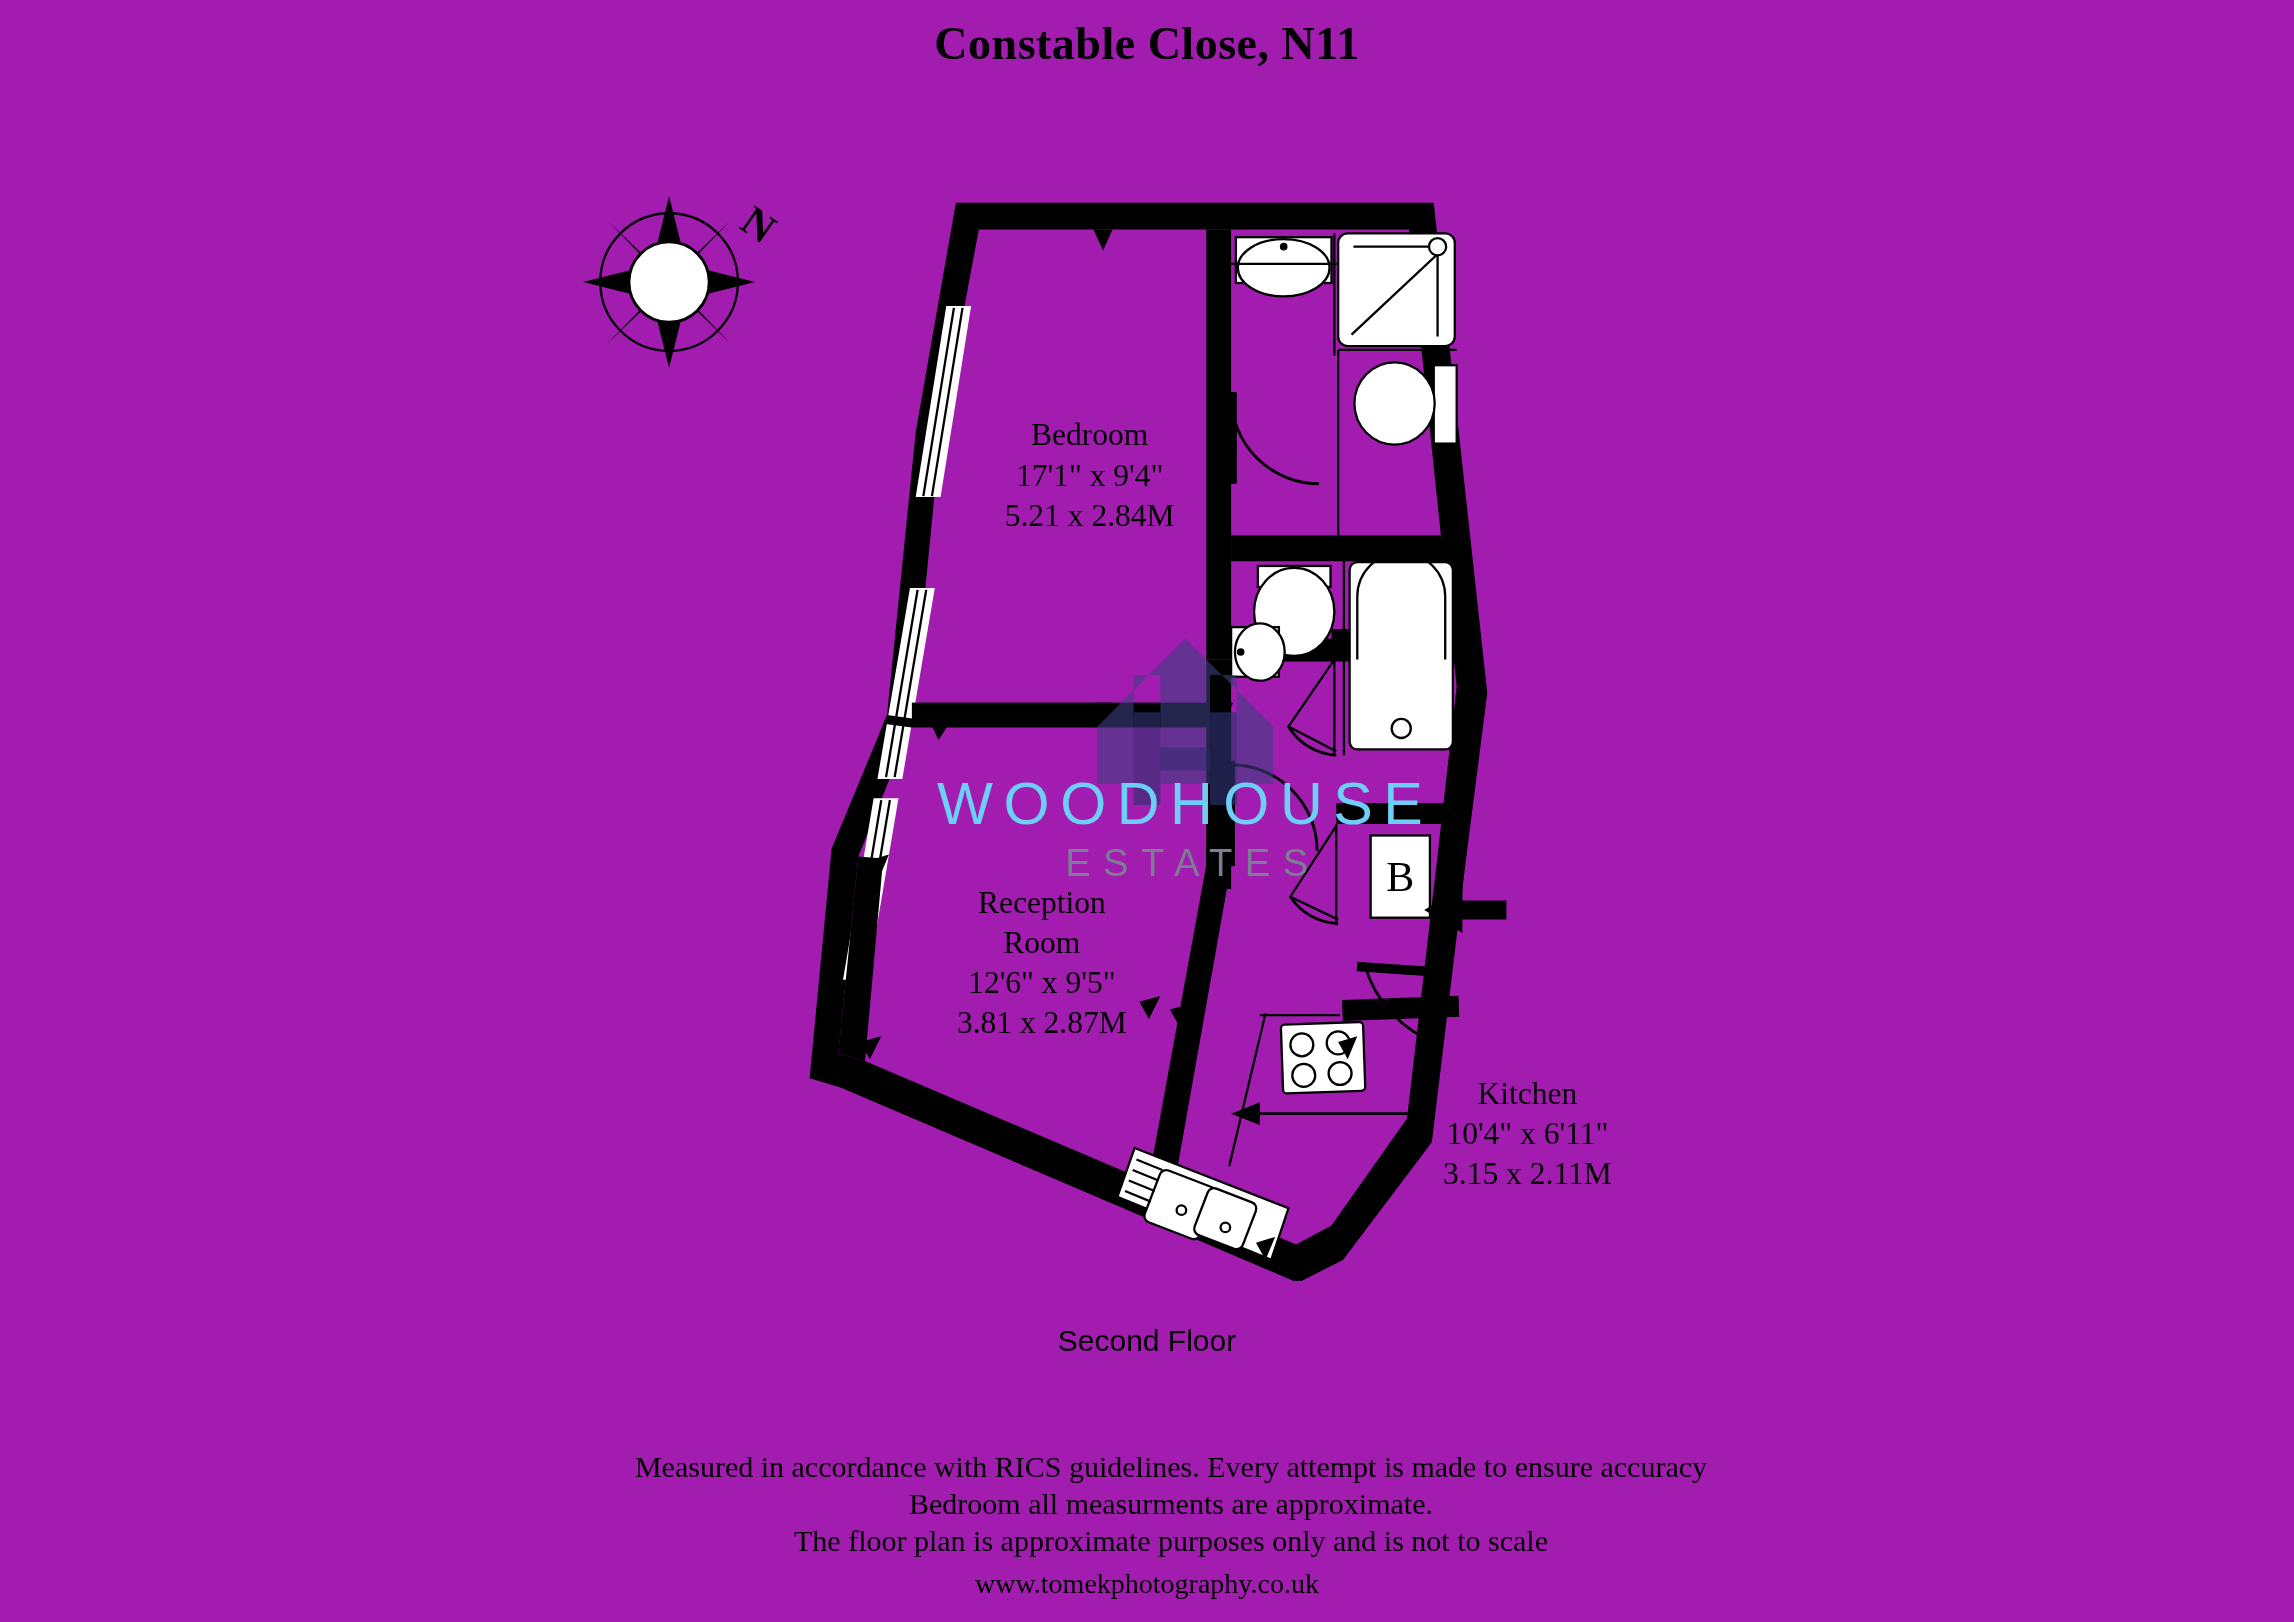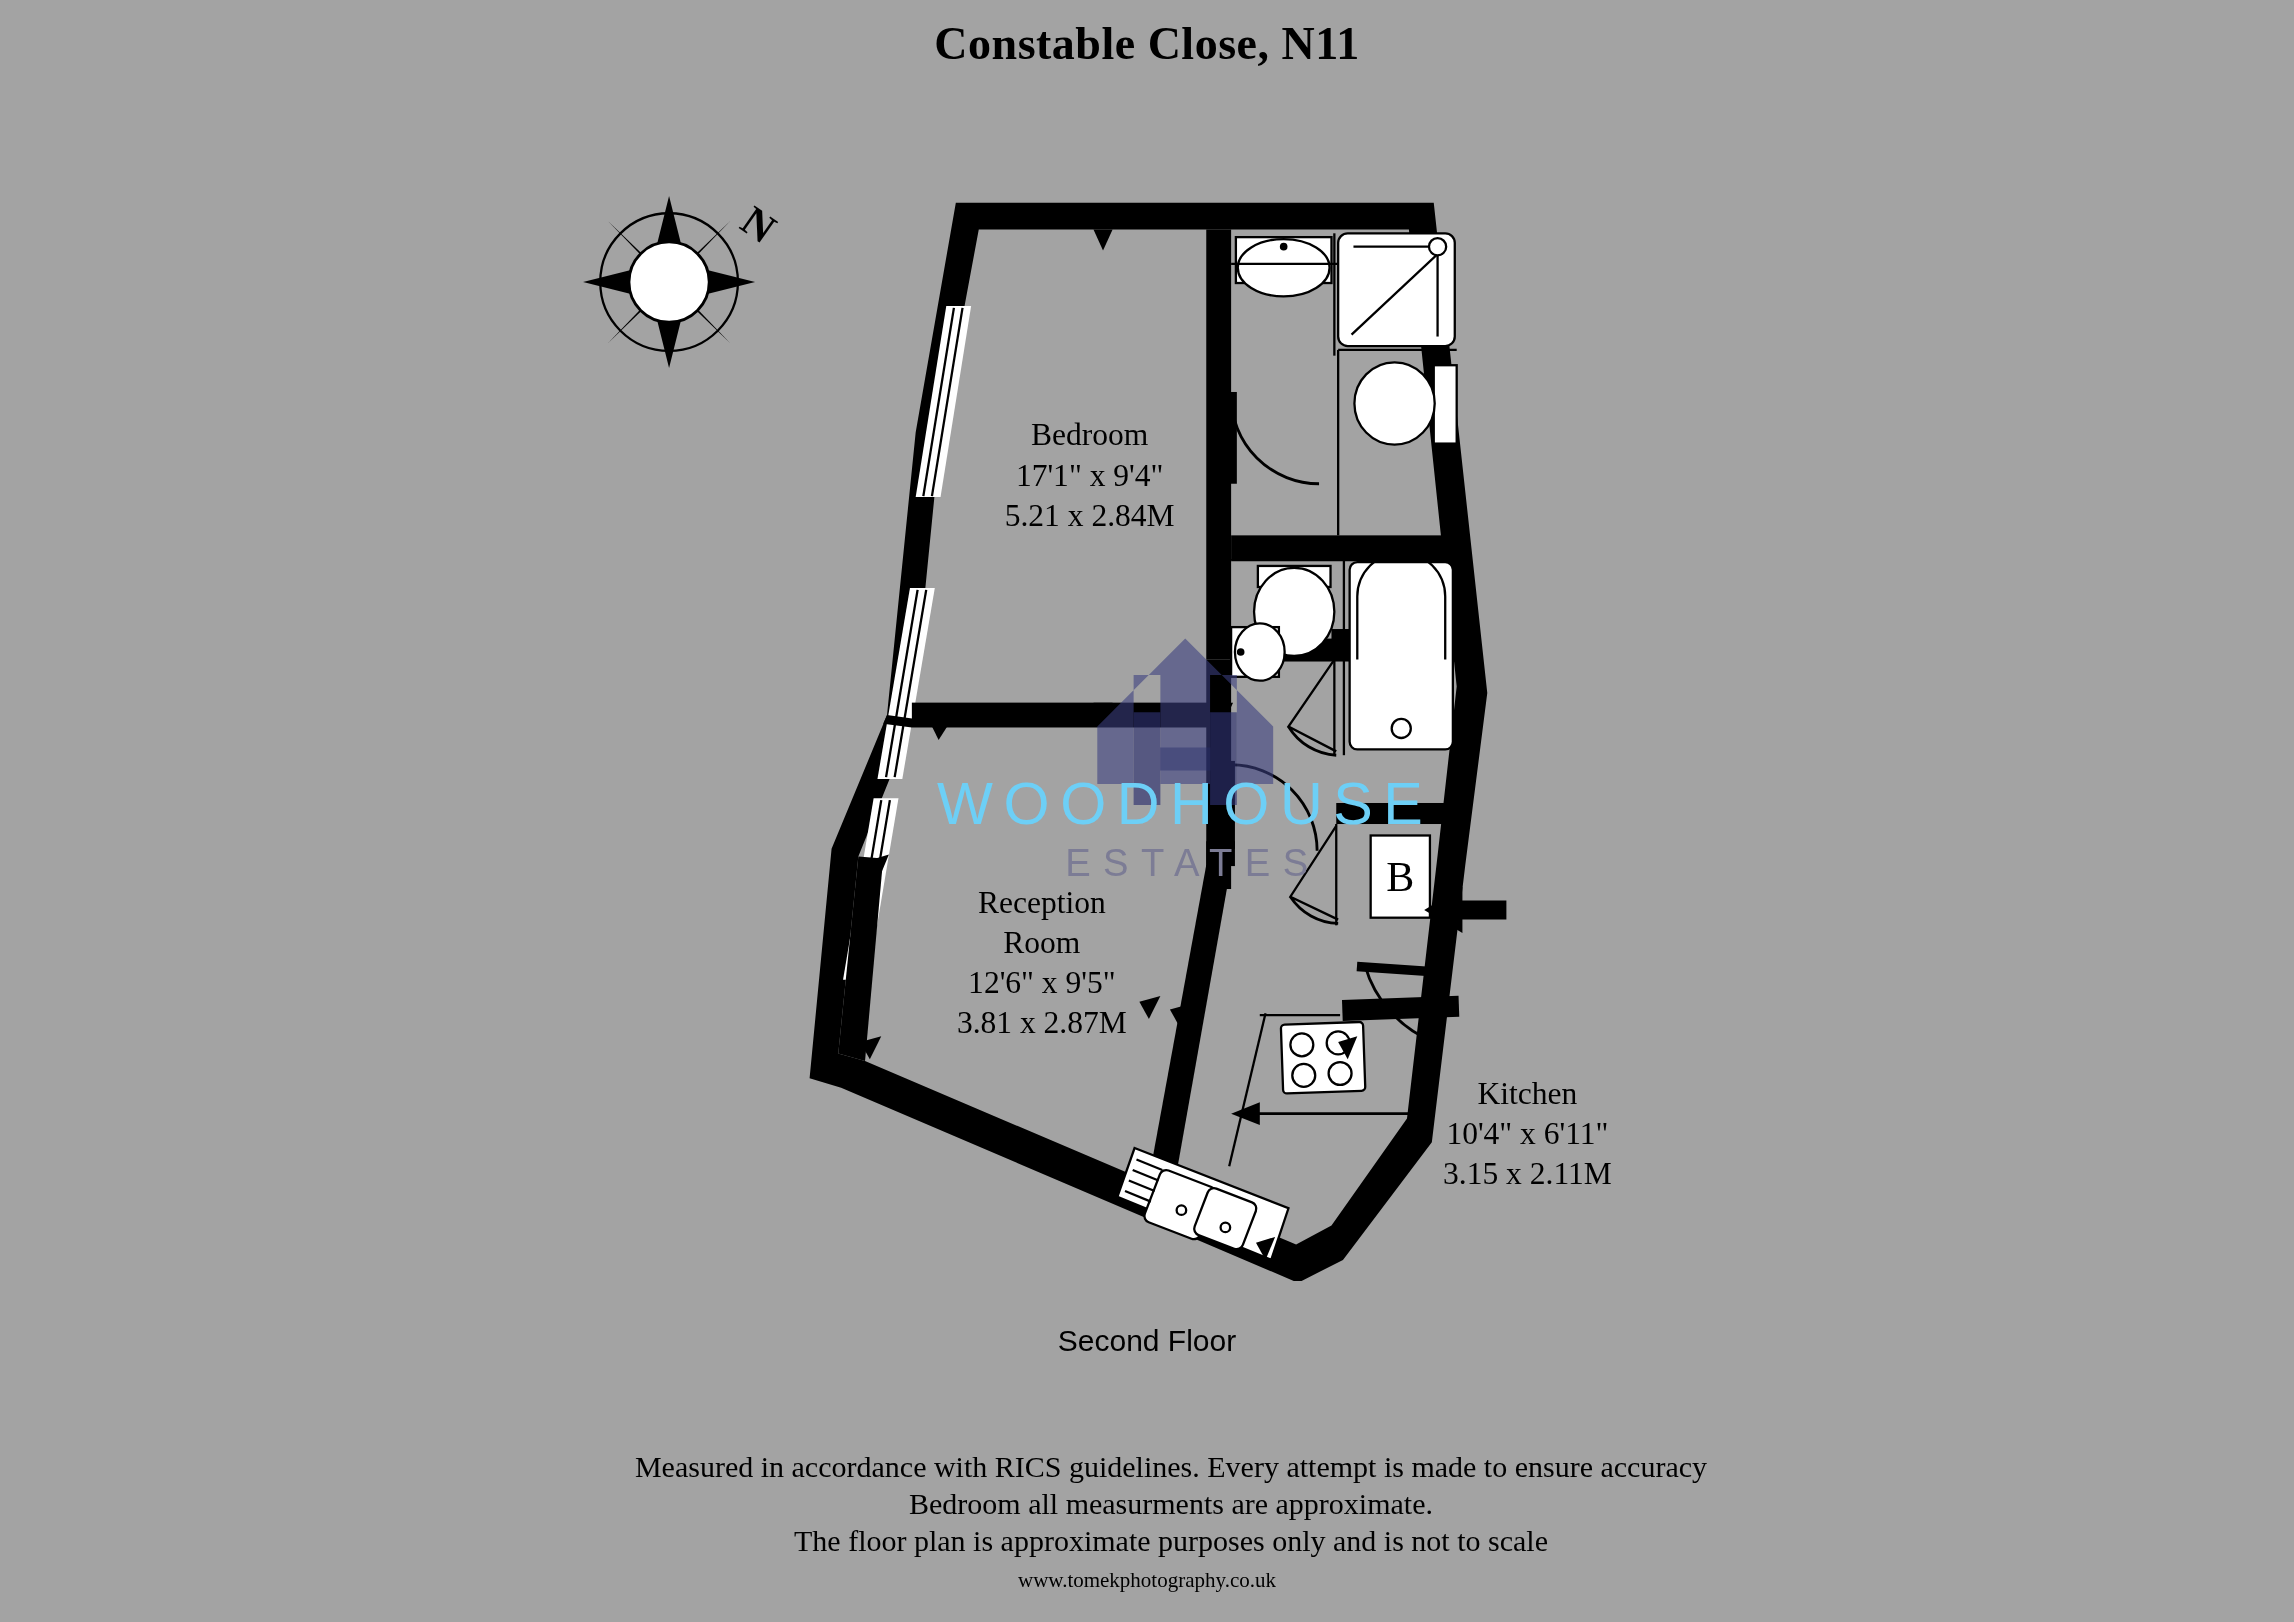--- a/index.html
+++ b/index.html
@@ -1,29 +1,29 @@
 <!DOCTYPE html>
 <html><head>
 <meta charset="utf-8">
 <style>
   html,body{margin:0;padding:0;background:#ffffff;}
   body{width:2294px;height:1622px;font-family:"Liberation Serif",serif;color:#000;overflow:hidden;}
-  .page{position:relative;width:2294px;height:1622px;background:#a3a3a3;}
+  .page{position:relative;width:2294px;height:1622px;background:#a21caf;}
   .title{
     position:absolute;top:17px;left:0;width:2294px;text-align:center;
     font-family:"Liberation Serif",serif;font-weight:bold;font-size:46px;letter-spacing:0.5px;
   }
   .plan-wrap{position:absolute;top:0;left:0;width:2294px;height:1281px;}
   svg.plan{display:block;width:2294px;height:1281px;}
   .footer{position:absolute;left:0;width:2294px;text-align:center;}
   .f-floor{top:1324px;font-size:30px;font-family:Liberation Sans, sans-serif;}
   .f-area{top:1386px;font-size:32px;font-family:"Liberation Serif",serif;}
   .f-area .gap{display:inline-block;width:67px;}
   .f-disc{top:1448px;font-size:30px;line-height:1.24;font-family:"Liberation Serif",serif;margin-left:24px;}
-  .f-url{top:1568px;font-size:21px;font-family:"Liberation Serif",serif;}
+  .f-url{top:1568px;font-size:28px;font-family:"Liberation Serif",serif;}
   .room-label{font-family:"Liberation Serif",serif;font-size:33px;fill:#000;}
   .wm-wood{font-family:"Liberation Sans",sans-serif;font-size:62px;letter-spacing:11px;fill:#6DCFF6;}
   .wm-est{font-family:"Liberation Sans",sans-serif;font-size:40px;letter-spacing:13px;fill:#7C7C95;}
   .wall{fill:#000;}
   .thin2{fill:none;stroke:#000;stroke-width:2.4;}
   .arc{fill:none;stroke:#000;stroke-width:3;}
   .fixture-thin{fill:#fff;stroke:#000;stroke-width:2.4;}
 </style>
 </head>
 <body>

